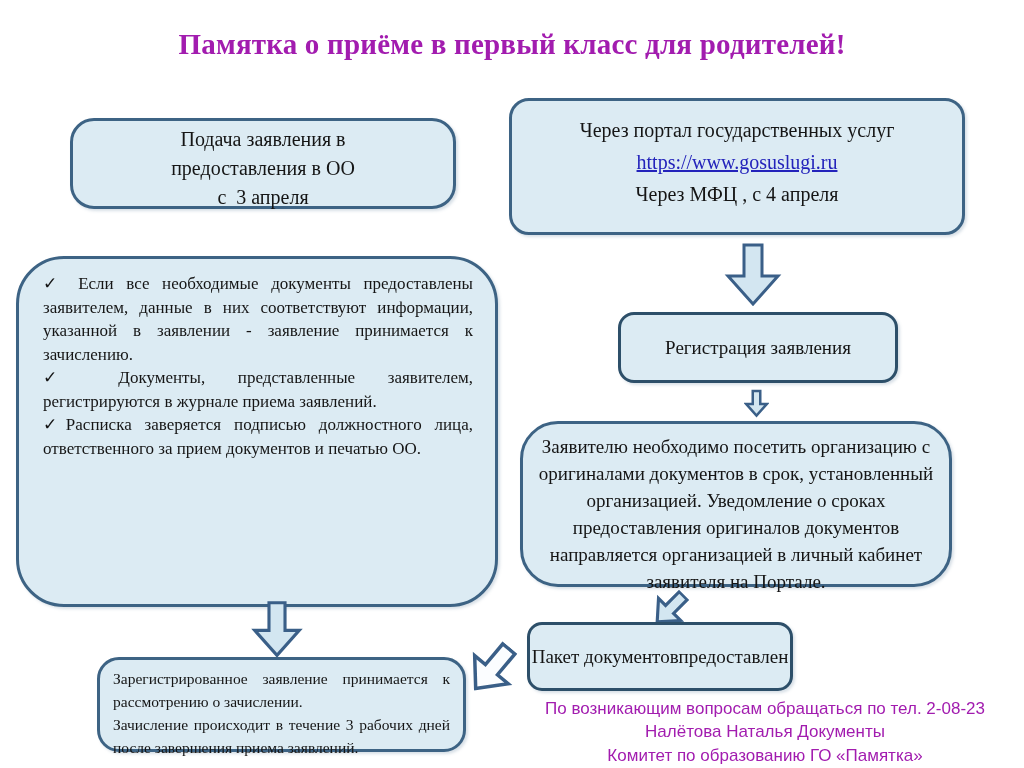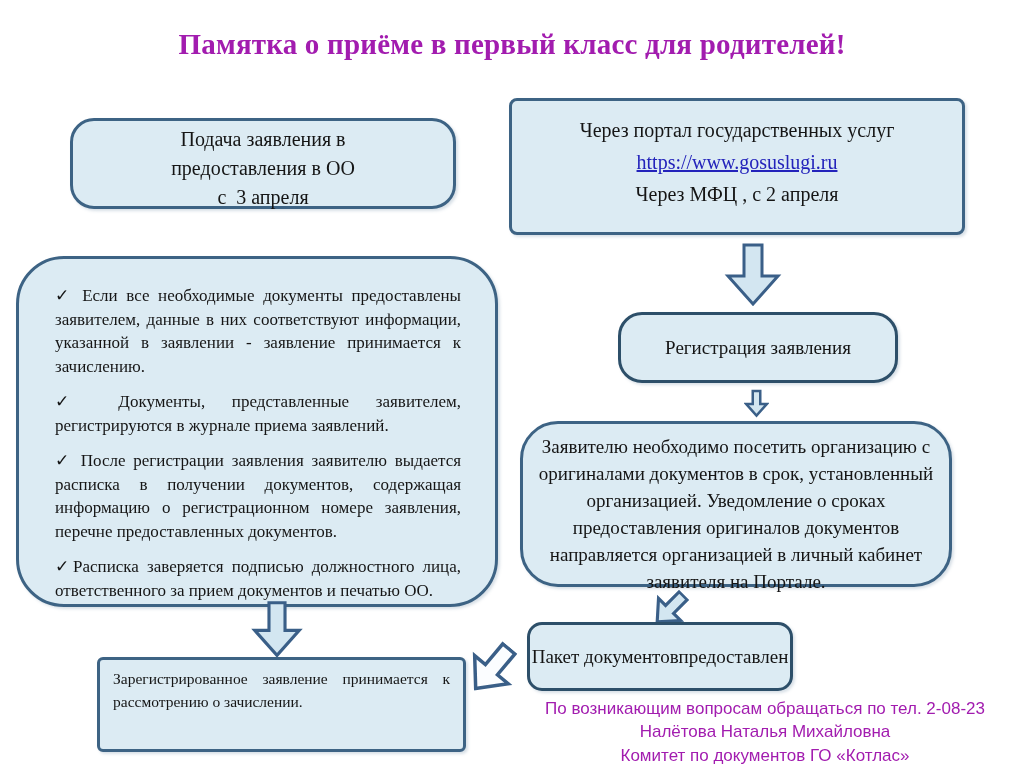--- a/index.html
+++ b/index.html
@@ -24,40 +24,40 @@
   .box{
     position:absolute;background:var(--box-fill);
     border:3px solid var(--box-border);
     box-shadow:2px 2px 3px rgba(100,130,160,.25);
   }
   .pre{white-space:pre-wrap;}
   
   .box-paper{left:70px;top:118px;width:386px;height:91px;border-radius:24px;
     text-align:center;font-size:20px;line-height:1.45;padding-top:4px;}
   
-  .box-online{left:509px;top:98px;width:456px;height:137px;border-radius:8px;
+  .box-online{left:509px;top:98px;width:456px;height:137px;border-radius:20px;
     text-align:center;font-size:20px;line-height:1.6;padding-top:13px;}
   .link{color:var(--link-blue);text-decoration:underline;cursor:pointer;}
   
   .box-checklist{left:16px;top:256px;width:482px;height:351px;border-radius:48px;
     font-size:17px;line-height:1.385;text-align:justify;padding:13px 22px 0 24px;}
-  .box-checklist p{margin:12px;}
+  .box-checklist p{margin:0;}
   
-  .box-registration{left:618px;top:312px;width:280px;height:71px;border-radius:24px;
+  .box-registration{left:618px;top:312px;width:280px;height:71px;border-radius:16px;
     border-color:var(--box-border-dark);display:flex;align-items:center;justify-content:center;
     font-size:19px;}
   
   .box-visit{left:520px;top:421px;width:432px;height:166px;border-radius:38px;
     text-align:center;font-size:19px;line-height:1.42;padding:10px 14px 0 14px;}
   
   .box-package{left:527px;top:622px;width:266px;height:69px;border-radius:15px;
     border-color:var(--box-border-dark);display:flex;flex-direction:row;
     align-items:center;justify-content:center;font-size:19px;line-height:1.45;}
   
-  .box-enrollment{left:97px;top:657px;width:369px;height:95px;border-radius:6px;
+  .box-enrollment{left:97px;top:657px;width:369px;height:95px;border-radius:22px;
     font-size:15.5px;line-height:1.48;text-align:justify;padding:8px 13px 0 13px;}
   .box-enrollment p{margin:0;}
   
   .contact{
     position:absolute;left:505px;top:697px;width:520px;text-align:center;
     font-family:"Liberation Sans",sans-serif;font-size:17px;line-height:1.37;color:#a21caf;
   }
   
   .arrow{position:absolute;}
   .arrow svg{display:block;width:100%;height:100%;}
@@ -80,21 +80,21 @@
     <div class="pre">Подача заявления в</div>
     <div class="pre">предоставления в ОО</div>
     <div class="pre">с  3 апреля</div>
   </div>
 
   <div class="box box-online">
     <div>Через портал государственных услуг</div>
     <div>
       <a class="link">https://www.gosuslugi.ru</a>
     </div>
-    <div>Через МФЦ , с 2 апреля</div>
+    <div>Через МФЦ , с 4 апреля</div>
   </div>
 
   <div class="arrow arrow-big-1">
     <svg viewBox="0 0 60 64" aria-hidden="true">
         <polygon points="21,2 39,2 39,33 55,33 30,61 5,33 21,33" stroke-width="3"></polygon>
       </svg>
   </div>
 
   <div class="box box-registration">
     <span>Регистрация заявления</span>
@@ -102,21 +102,20 @@
 
   <div class="arrow arrow-small-down">
     <svg viewBox="0 0 60 64" aria-hidden="true">
         <polygon points="21,2 39,2 39,33 55,33 30,61 5,33 21,33" stroke-width="6"></polygon>
       </svg>
   </div>
 
   <div class="box box-checklist">
     <p>✓ Если все необходимые документы предоставлены заявителем, данные в них соответствуют информации, указанной в заявлении - заявление принимается к зачислению.</p>
     <p>✓ Документы, представленные заявителем, регистрируются в журнале приема заявлений.</p>
-    <p>✓ После регистрации заявления заявителю выдается расписка в получении документов, содержащая информацию о регистрационном номере заявления, перечне предоставленных документов.</p>
     <p>✓Расписка заверяется подписью должностного лица, ответственного за прием документов и печатью ОО.</p>
   </div>
 
   <div class="box box-visit">
     <span>Заявителю необходимо посетить организацию с оригиналами документов в срок, установленный организацией. Уведомление о сроках предоставления оригиналов документов направляется организацией в личный кабинет заявителя на Портале.</span>
   </div>
 
   <div class="arrow arrow-bent-small">
     <svg viewBox="0 0 60 64" aria-hidden="true">
         <polygon points="21,2 39,2 39,33 55,33 30,61 5,33 21,33" stroke-width="5"></polygon>
@@ -135,21 +134,22 @@
   </div>
 
   <div class="arrow arrow-big-2">
     <svg viewBox="0 0 60 64" aria-hidden="true">
         <polygon points="21,2 39,2 39,33 55,33 30,61 5,33 21,33" stroke-width="3.5"></polygon>
       </svg>
   </div>
 
   <div class="box box-enrollment">
     <p>Зарегистрированное заявление принимается к рассмотрению о зачислении.</p>
+    <p>Зачисление происходит в течение 3 рабочих дней после завершения приема заявлений.</p>
   </div>
 
   <div class="contact">
     <div>По возникающим вопросам обращаться по тел. 2-08-23</div>
-    <div>Налётова Наталья Михайловна</div>
-    <div>Комитет по документов ГО «Котлас»</div>
+    <div>Налётова Наталья Документы</div>
+    <div>Комитет по образованию ГО «Памятка»</div>
   </div>
 
 </div>
 
 </body></html>

